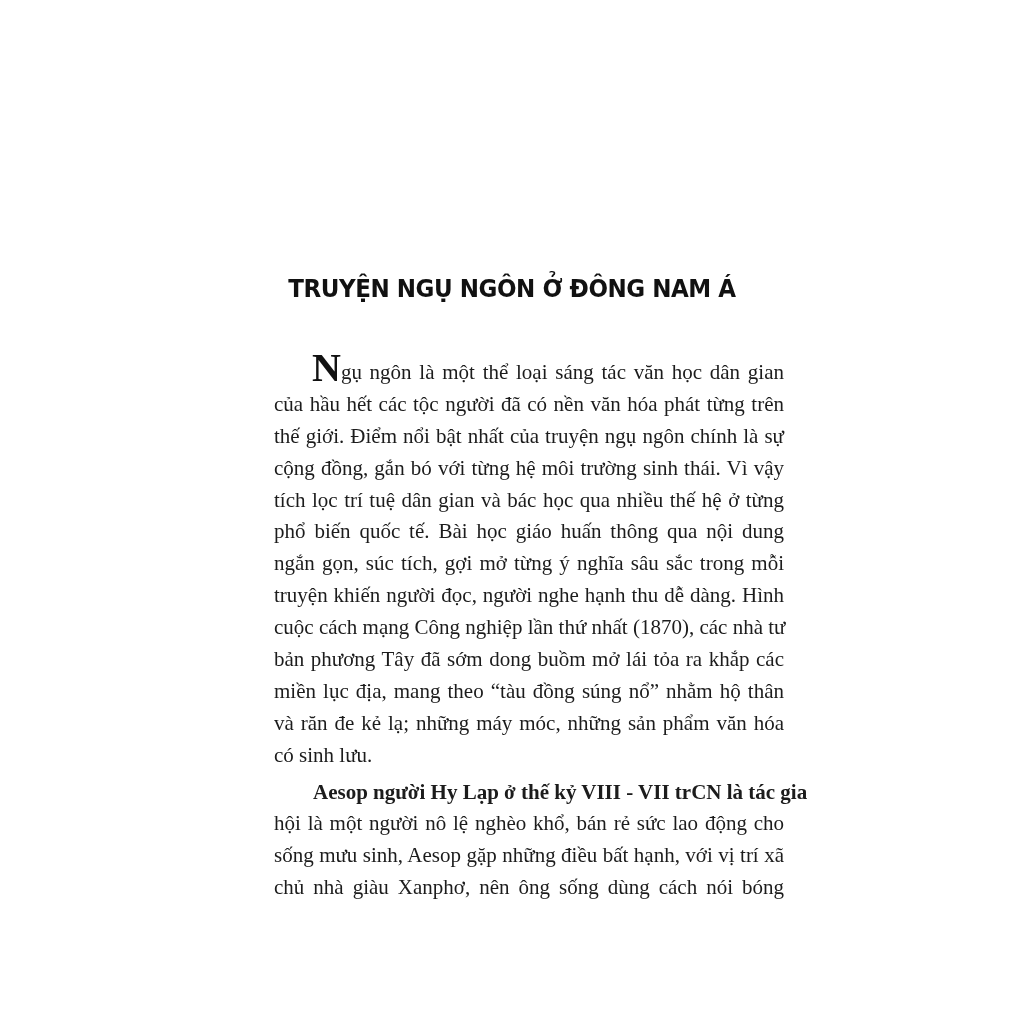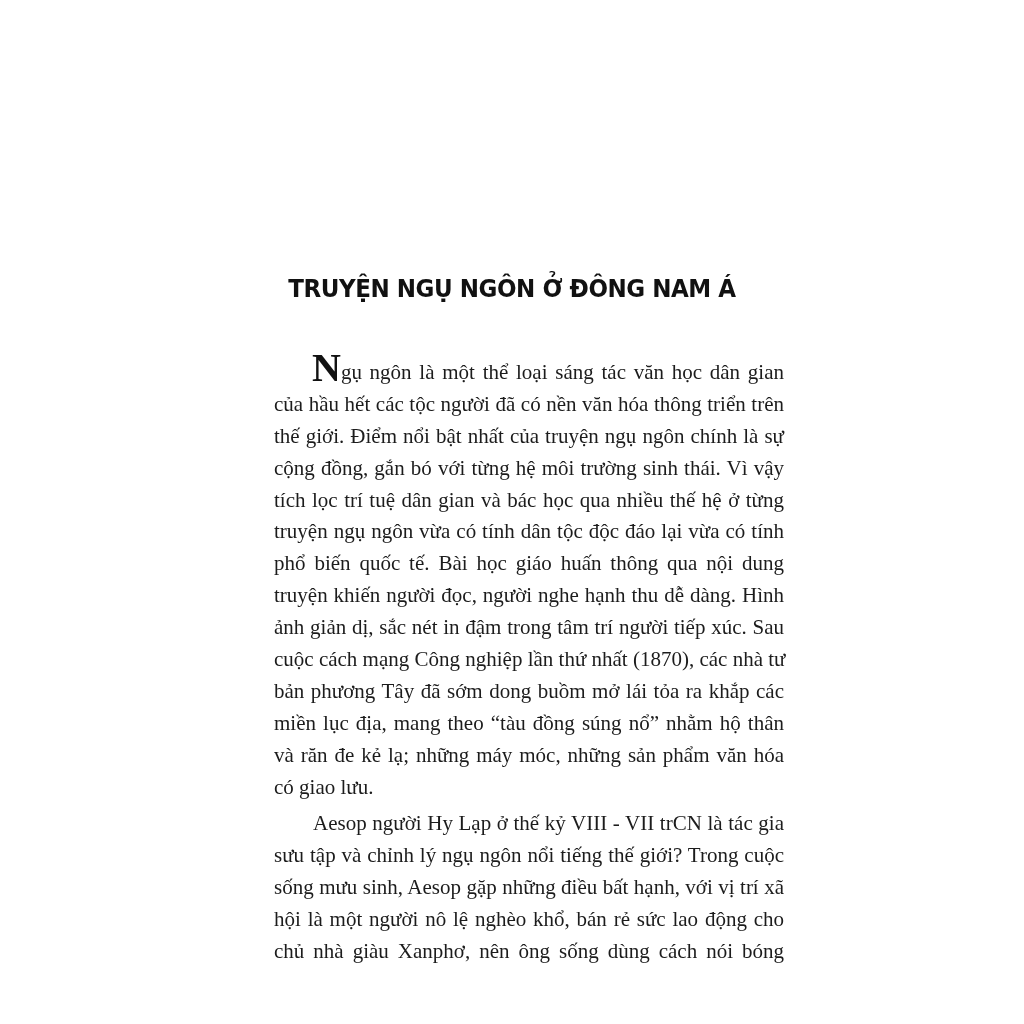--- a/index.html
+++ b/index.html
@@ -50,20 +50,21 @@
     white-space: nowrap;
     text-align: justify;
     text-align-last: justify;
     color: #1c1c1c;
   }
   .line.last {
     text-align-last: left;
   }
   .line.indent {
     padding-left: 39px;
+    font-weight: bold;
   }
   .line.first {
     padding-left: 38px;
   }
   .dropcap {
     font-family: "Liberation Serif", "DejaVu Serif", serif;
     font-weight: bold;
     font-size: 40px;
     line-height: 20px;
     vertical-align: -2px;
@@ -79,39 +80,37 @@
 <body>
 
 <div class="page">
 
   <div class="chapter-title">TRUYỆN NGỤ NGÔN Ở ĐÔNG NAM Á</div>
 
   <div class="body-text">
 
     <div>
       <span class="line first"><span class="dropcap">N</span><span>gụ ngôn là một thể loại sáng tác văn học dân gian</span></span>
-      <span class="line">của hầu hết các tộc người đã có nền văn hóa thông triển trên</span>
+      <span class="line">của hầu hết các tộc người đã có nền văn hóa phát từng trên</span>
       <span class="line">thế giới. Điểm nổi bật nhất của truyện ngụ ngôn chính là sự</span>
       <span class="line">cộng đồng, gắn bó với từng hệ môi trường sinh thái. Vì vậy</span>
       <span class="line">tích lọc trí tuệ dân gian và bác học qua nhiều thế hệ ở từng</span>
-      <span class="line">truyện ngụ ngôn vừa có tính dân tộc độc đáo lại vừa có tính</span>
       <span class="line">phổ biến quốc tế. Bài học giáo huấn thông qua nội dung</span>
+      <span class="line">ngắn gọn, súc tích, gợi mở từng ý nghĩa sâu sắc trong mỗi</span>
       <span class="line">truyện khiến người đọc, người nghe hạnh thu dễ dàng. Hình</span>
-      <span class="line">ảnh giản dị, sắc nét in đậm trong tâm trí người tiếp xúc. Sau</span>
       <span class="line">cuộc cách mạng Công nghiệp lần thứ nhất (1870), các nhà tư</span>
       <span class="line">bản phương Tây đã sớm dong buồm mở lái tỏa ra khắp các</span>
       <span class="line">miền lục địa, mang theo “tàu đồng súng nổ” nhằm hộ thân</span>
       <span class="line">và răn đe kẻ lạ; những máy móc, những sản phẩm văn hóa</span>
-      <span class="line last">có giao lưu.</span>
+      <span class="line last">có sinh lưu.</span>
     </div>
 
     <span class="para-gap"></span>
 
     <div>
       <span class="line indent">Aesop người Hy Lạp ở thế kỷ VIII - VII trCN là tác gia</span>
-      <span class="line">sưu tập và chỉnh lý ngụ ngôn nổi tiếng thế giới? Trong cuộc</span>
+      <span class="line">hội là một người nô lệ nghèo khổ, bán rẻ sức lao động cho</span>
       <span class="line">sống mưu sinh, Aesop gặp những điều bất hạnh, với vị trí xã</span>
-      <span class="line">hội là một người nô lệ nghèo khổ, bán rẻ sức lao động cho</span>
       <span class="line">chủ nhà giàu Xanphơ, nên ông sống dùng cách nói bóng</span>
     </div>
 
   </div>
 </div>
 
 </body></html>

